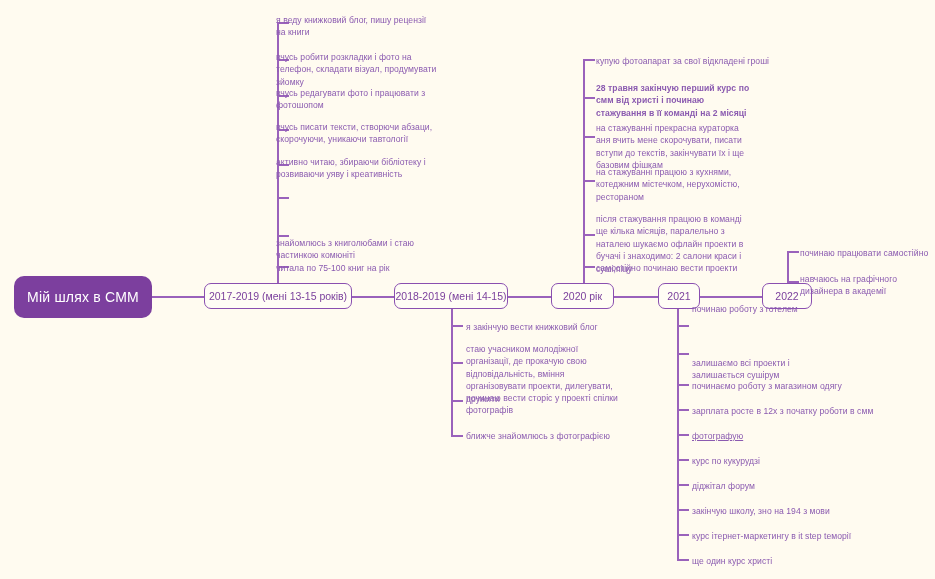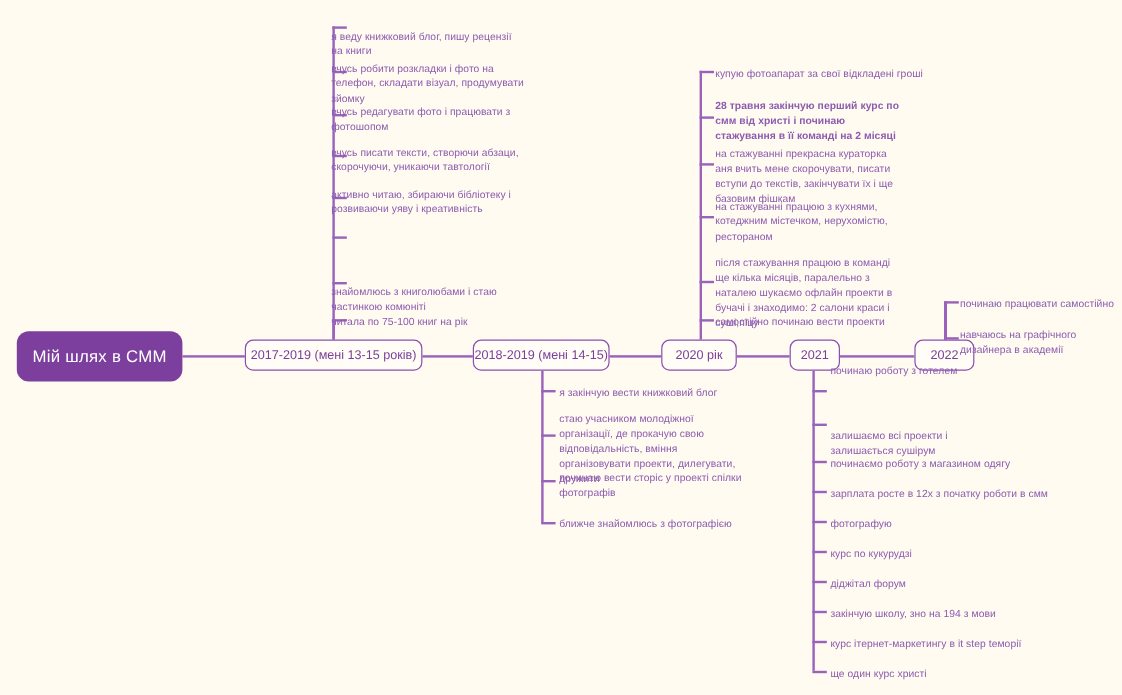--- a/index.html
+++ b/index.html
@@ -112,21 +112,21 @@
   <div class="tl-node" style="left:658px; top:283px; width:42px;">
     <span>2021</span>
   </div>
   <div class="tl-node" style="left:762px; top:283px; width:50px;">
     <span>2022</span>
   </div>
 
   <div class="vline" style="left:277px; top:22px; height:261px;"></div>
 
   <div class="leaf-dash" style="left:277px; top:22px;"></div>
-  <div class="leaf" style="left:276px; top:24px; width:160px;">я веду книжковий блог, пишу рецензії на книги</div>
+  <div class="leaf" style="left:276px; top:14px; width:160px;">я веду книжковий блог, пишу рецензії на книги</div>
 
   <div class="leaf-dash" style="left:277px; top:59px;"></div>
   <div class="leaf" style="left:276px; top:51px; width:162px;">вчусь робити розкладки і фото на телефон, складати візуал, продумувати зйомку</div>
 
   <div class="leaf-dash" style="left:277px; top:95px;"></div>
   <div class="leaf" style="left:276px; top:87px; width:158px;">вчусь редагувати фото і працювати з фотошопом</div>
 
   <div class="leaf-dash" style="left:277px; top:129px;"></div>
   <div class="leaf" style="left:276px; top:121px; width:160px;">вчусь писати тексти, створючи абзаци, скорочуючи, уникаючи тавтології</div>
 
@@ -185,21 +185,21 @@
   <div class="leaf-dash" style="left:677px; top:353px;"></div>
   <div class="leaf" style="left:692px; top:345px; width:152px;margin-top:12px;">залишаємо всі проекти і залишається сушірум</div>
 
   <div class="leaf-dash" style="left:677px; top:384px;"></div>
   <div class="leaf" style="left:692px; top:380px; width:180px;">починаємо роботу з магазином одягу</div>
 
   <div class="leaf-dash" style="left:677px; top:409px;"></div>
   <div class="leaf" style="left:692px; top:405px; width:190px;">зарплата росте в 12х з початку роботи в смм</div>
 
   <div class="leaf-dash" style="left:677px; top:434px;"></div>
-  <div class="leaf" style="left:692px; top:430px; width:180px;">фотографую</div>
+  <div class="leaf" style="left:692px; top:430px; width:180px;text-decoration:underline;">фотографую</div>
 
   <div class="leaf-dash" style="left:677px; top:459px;"></div>
   <div class="leaf" style="left:692px; top:455px; width:180px;">курс по кукурудзі</div>
 
   <div class="leaf-dash" style="left:677px; top:484px;"></div>
   <div class="leaf" style="left:692px; top:480px; width:180px;">діджітал форум</div>
 
   <div class="leaf-dash" style="left:677px; top:509px;"></div>
   <div class="leaf" style="left:692px; top:505px; width:190px;">закінчую школу, зно на 194 з мови</div>
 

